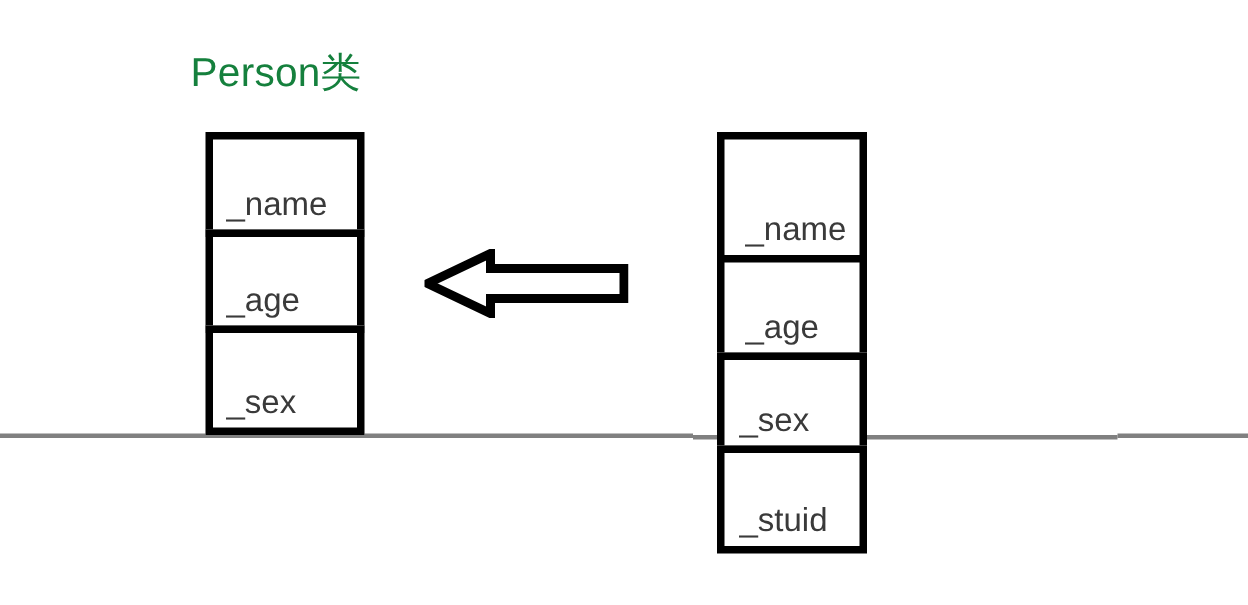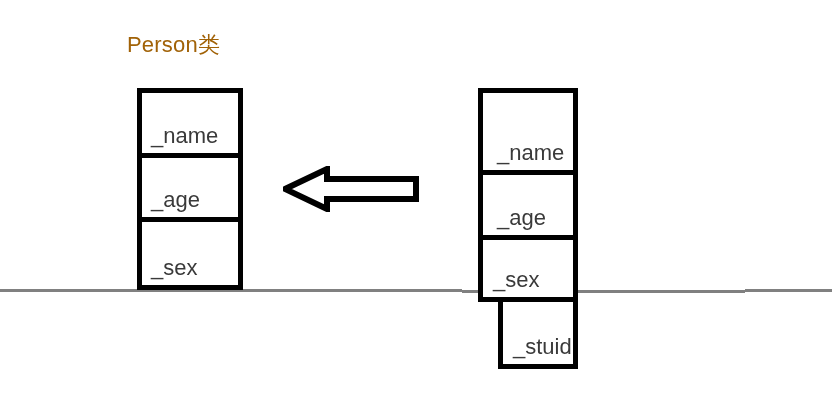--- a/index.html
+++ b/index.html
@@ -24,22 +24,22 @@
     height: 3px;
     background: #808080;
   }
   .h-rule.seg-a { left: 0px;   top: 289px; width: 462px; }
   .h-rule.seg-b { left: 462px; top: 290px; width: 283px; }
   .h-rule.seg-c { left: 745px; top: 289px; width: 87px;  }
 
   
   .class-title {
     position: absolute;
-    font-size: 22px;
-    color: #a16207;
+    font-size: 27px;
+    color: #15803d;
     white-space: nowrap;
     letter-spacing: 0.2px;
   }
   .class-title.left-title  { left: 127px; top: 30px; }
   .class-title.right-title { left: 473px; top: 30px; }
 
   
   .class-box {
     position: absolute;
   }
@@ -68,21 +68,21 @@
   .left-box  .field-cell.c2 { height: 73px; }
 
   .right-box .field-cell.c0 { height: 87px; }
   .right-box .field-cell.c1 { height: 70px; }
   .right-box .field-cell.c2 { height: 67px; }
   .right-box .field-cell.c3 { height: 72px; }
 
   .right-box .field-cell.c0 { padding-left: 14px; }
   .right-box .field-cell.c1 { padding-left: 14px; }
   .right-box .field-cell.c2 { padding-left: 10px; }
-  .right-box .field-cell.c3 { padding-left: 10px; margin-left: 20px; }
+  .right-box .field-cell.c3 { padding-left: 10px; }
 
   
   .arrow-wrap {
     position: absolute;
     left: 283px;
     top: 166px;
     width: 136px;
     height: 46px;
   }
   .arrow-wrap svg { display: block; }

